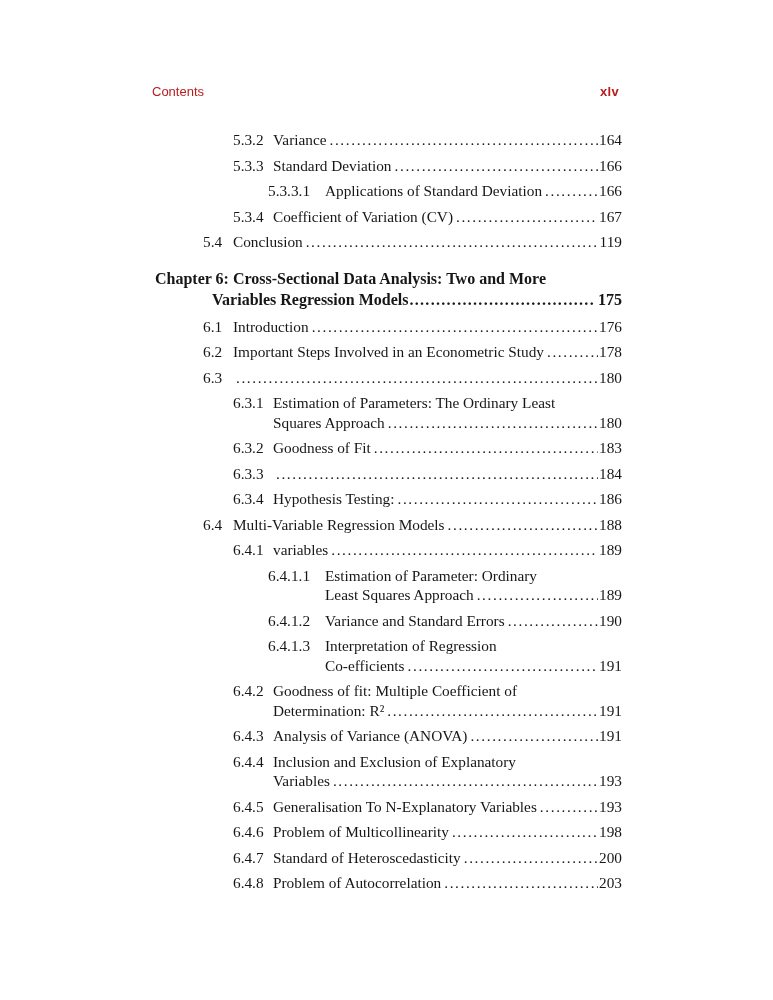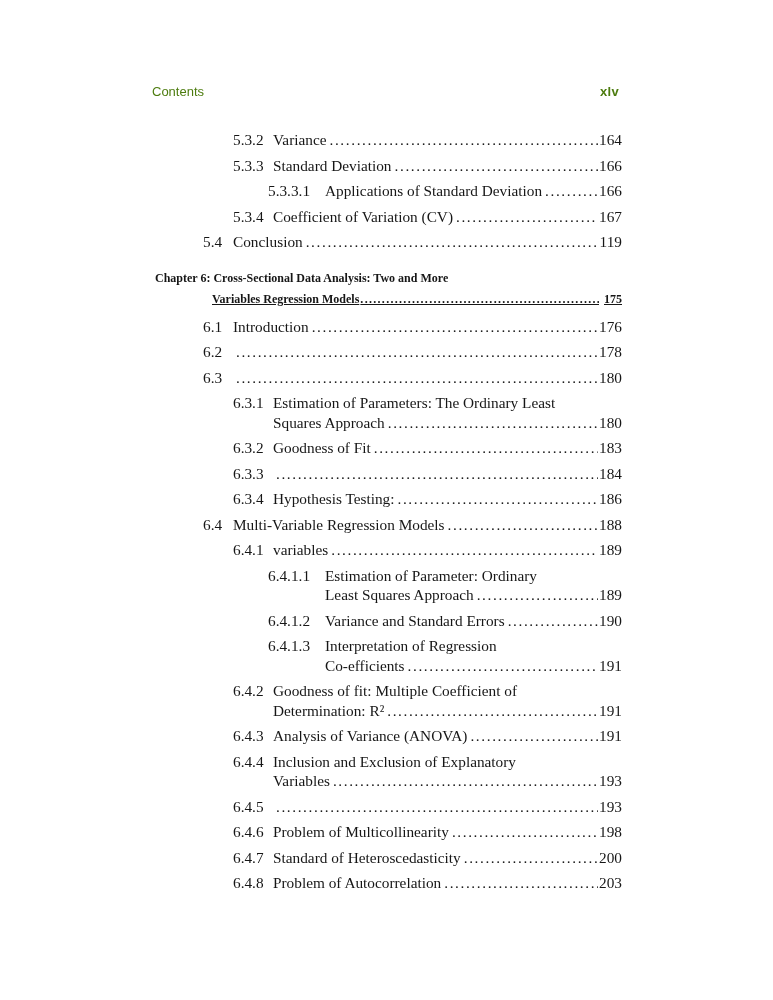--- a/index.html
+++ b/index.html
@@ -17,21 +17,21 @@
   .runhead {
     position: absolute;
     top: 84px;
     left: 152px;
     right: 154px;
     display: flex;
     justify-content: space-between;
     align-items: flex-end;
     font-family: "Liberation Sans", sans-serif;
     font-size: 13px;
-    color: #4d7c0f;
+    color: #b91c1c;
   }
   .runhead .rh-right { font-weight: 700; letter-spacing: 0.3px; }
 
   
   .toc {
     position: absolute;
     top: 130px;
     left: 145px;
     width: 477px;
     font-size: 15.3px;
@@ -54,26 +54,26 @@
     overflow: hidden;
     white-space: nowrap;
     letter-spacing: 1.6px;
     margin-left: 3px;
   }
   .pg { flex: 0 0 auto; margin-left: 1px; }
 
   
   .chapter {
     font-weight: bold;
-    font-size: 12px;
+    font-size: 16px;
     line-height: 21px;
     margin: 16px 0 7px 0;
   }
   .ch-l1 { margin-left: 10px; white-space: nowrap; }
-  .ch-l2 { margin-left: 67px; display: flex; align-items: flex-start; white-space: nowrap; text-decoration: underline; }
+  .ch-l2 { margin-left: 67px; display: flex; align-items: flex-start; white-space: nowrap; }
   .ch-l2 .dots { letter-spacing: 1.3px; margin-left: 1px; }
   .ch-l2 .pg { margin-left: 5px; }
 </style>
 </head>
 <body>
 
 <div class="page">
 
   <div class="runhead">
     <span class="rh-left">Contents</span>
@@ -139,20 +139,21 @@
           <span class="num">6.1</span>
           <div class="lastline">
             <span class="txt">Introduction</span>
             <span class="dots">................................................................................................................................................................</span>
             <span class="pg">176</span>
           </div>
         </div>
         <div class="entry lvl1">
           <span class="num">6.2</span>
           <div class="lastline">
+            <span class="txt">Important Steps Involved in an Econometric Study</span>
             <span class="dots">................................................................................................................................................................</span>
             <span class="pg">178</span>
           </div>
         </div>
         <div class="entry lvl1">
           <span class="num">6.3</span>
           <div class="lastline">
             <span class="dots">................................................................................................................................................................</span>
             <span class="pg">180</span>
           </div>
@@ -253,20 +254,21 @@
           <div class="line"><span class="txt">Inclusion and Exclusion of Explanatory</span></div>
           <div class="lastline">
             <span class="txt">Variables</span>
             <span class="dots">................................................................................................................................................................</span>
             <span class="pg">193</span>
           </div>
         </div>
         <div class="entry lvl2">
           <span class="num">6.4.5</span>
           <div class="lastline">
+            <span class="txt">Generalisation To N-Explanatory Variables</span>
             <span class="dots">................................................................................................................................................................</span>
             <span class="pg">193</span>
           </div>
         </div>
         <div class="entry lvl2">
           <span class="num">6.4.6</span>
           <div class="lastline">
             <span class="txt">Problem of Multicollinearity</span>
             <span class="dots">................................................................................................................................................................</span>
             <span class="pg">198</span>

